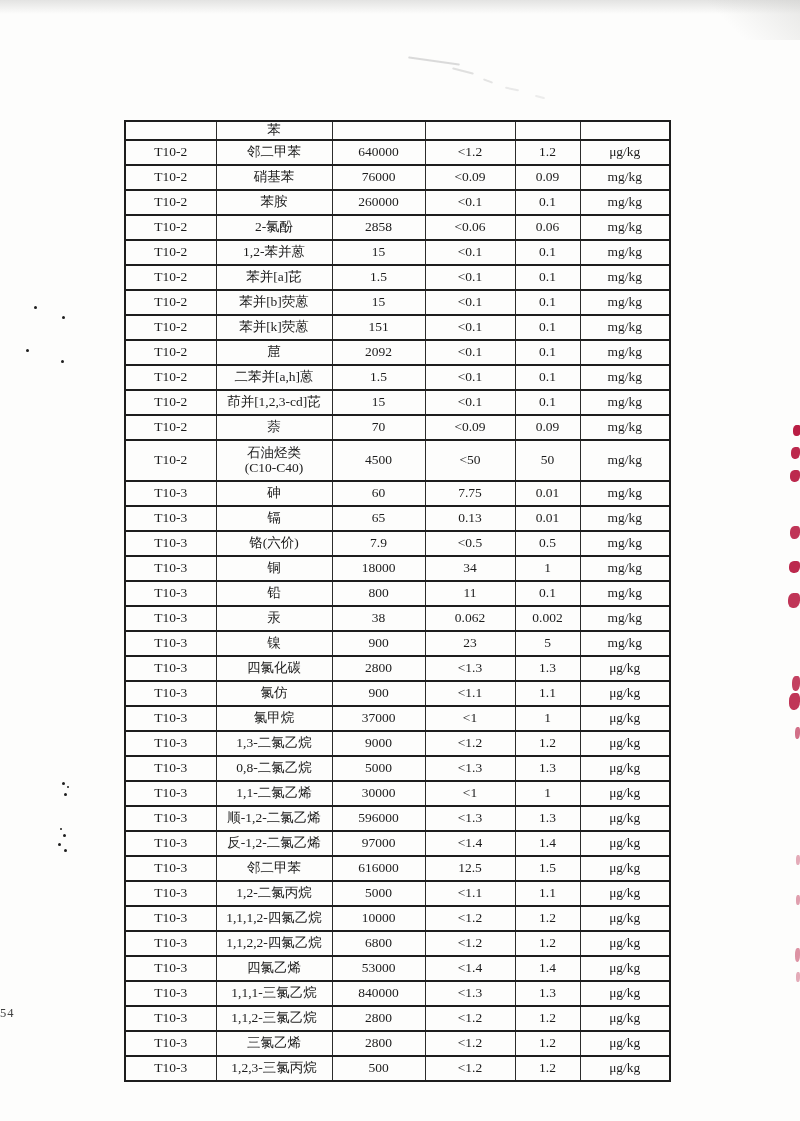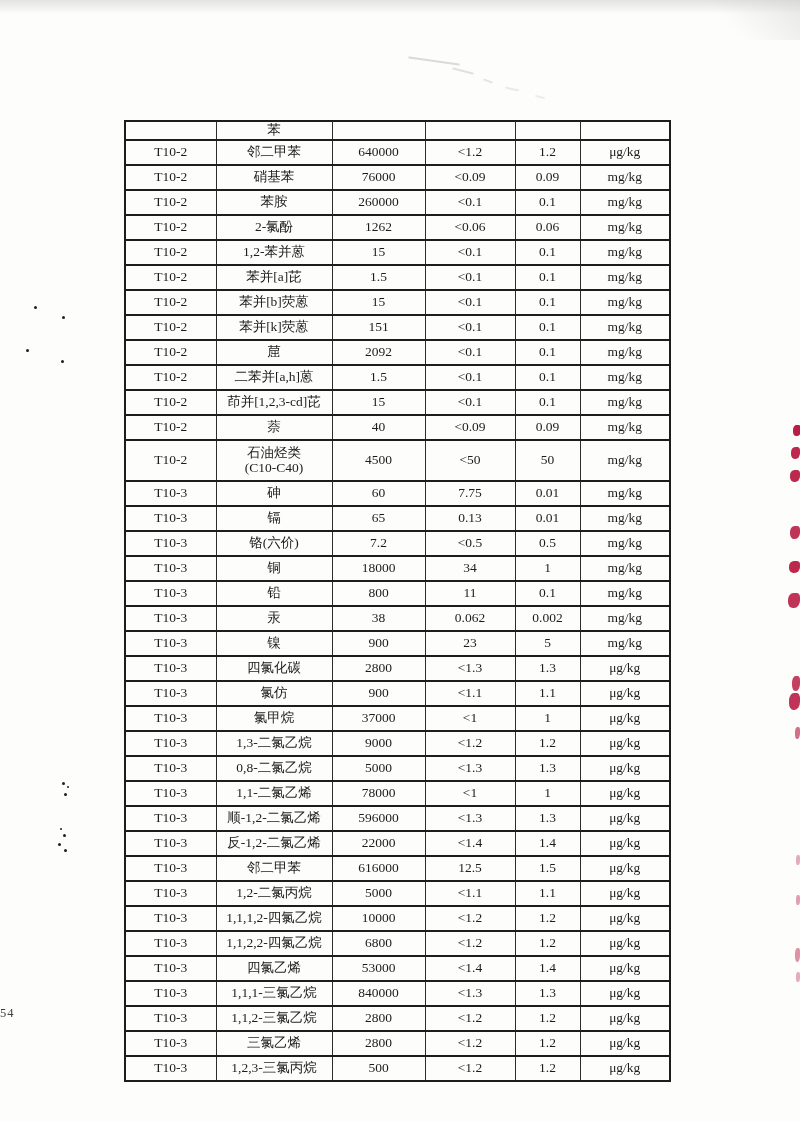--- a/index.html
+++ b/index.html
@@ -125,21 +125,21 @@
         <td>T10-2</td>
         <td>苯胺</td>
         <td>260000</td>
         <td>&lt;0.1</td>
         <td>0.1</td>
         <td>mg/kg</td>
       </tr>
       <tr>
         <td>T10-2</td>
         <td>2-氯酚</td>
-        <td>1262</td>
+        <td>2858</td>
         <td>&lt;0.06</td>
         <td>0.06</td>
         <td>mg/kg</td>
       </tr>
       <tr>
         <td>T10-2</td>
         <td>1,2-苯并蒽</td>
         <td>15</td>
         <td>&lt;0.1</td>
         <td>0.1</td>
@@ -189,21 +189,21 @@
         <td>T10-2</td>
         <td>茚并[1,2,3-cd]芘</td>
         <td>15</td>
         <td>&lt;0.1</td>
         <td>0.1</td>
         <td>mg/kg</td>
       </tr>
       <tr>
         <td>T10-2</td>
         <td>萘</td>
-        <td>40</td>
+        <td>70</td>
         <td>&lt;0.09</td>
         <td>0.09</td>
         <td>mg/kg</td>
       </tr>
       <tr class="row-tall">
         <td>T10-2</td>
         <td>石油烃类
 (C10-C40)</td>
         <td>4500</td>
         <td>&lt;50</td>
@@ -222,21 +222,21 @@
         <td>T10-3</td>
         <td>镉</td>
         <td>65</td>
         <td>0.13</td>
         <td>0.01</td>
         <td>mg/kg</td>
       </tr>
       <tr>
         <td>T10-3</td>
         <td>铬(六价)</td>
-        <td>7.2</td>
+        <td>7.9</td>
         <td>&lt;0.5</td>
         <td>0.5</td>
         <td>mg/kg</td>
       </tr>
       <tr>
         <td>T10-3</td>
         <td>铜</td>
         <td>18000</td>
         <td>34</td>
         <td>1</td>
@@ -302,37 +302,37 @@
         <td>T10-3</td>
         <td>0,8-二氯乙烷</td>
         <td>5000</td>
         <td>&lt;1.3</td>
         <td>1.3</td>
         <td>μg/kg</td>
       </tr>
       <tr>
         <td>T10-3</td>
         <td>1,1-二氯乙烯</td>
-        <td>78000</td>
+        <td>30000</td>
         <td>&lt;1</td>
         <td>1</td>
         <td>μg/kg</td>
       </tr>
       <tr>
         <td>T10-3</td>
         <td>顺-1,2-二氯乙烯</td>
         <td>596000</td>
         <td>&lt;1.3</td>
         <td>1.3</td>
         <td>μg/kg</td>
       </tr>
       <tr>
         <td>T10-3</td>
         <td>反-1,2-二氯乙烯</td>
-        <td>22000</td>
+        <td>97000</td>
         <td>&lt;1.4</td>
         <td>1.4</td>
         <td>μg/kg</td>
       </tr>
       <tr>
         <td>T10-3</td>
         <td>邻二甲苯</td>
         <td>616000</td>
         <td>12.5</td>
         <td>1.5</td>

